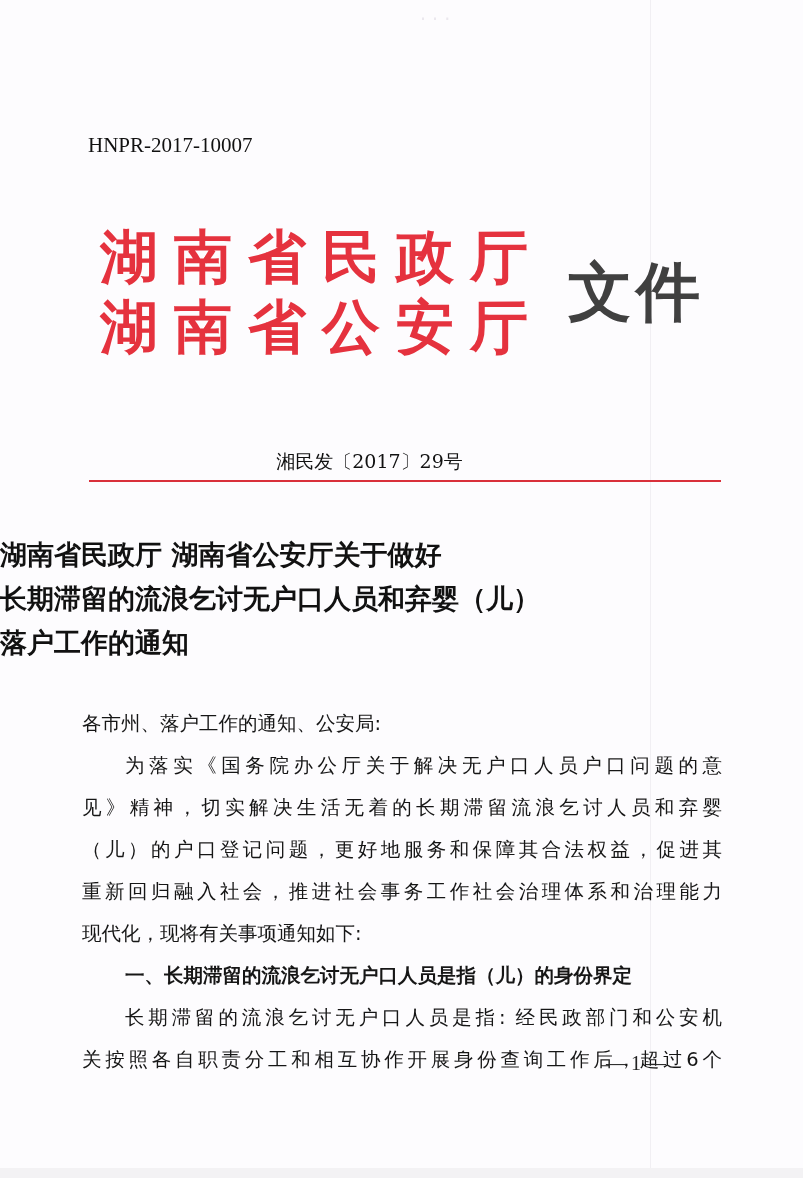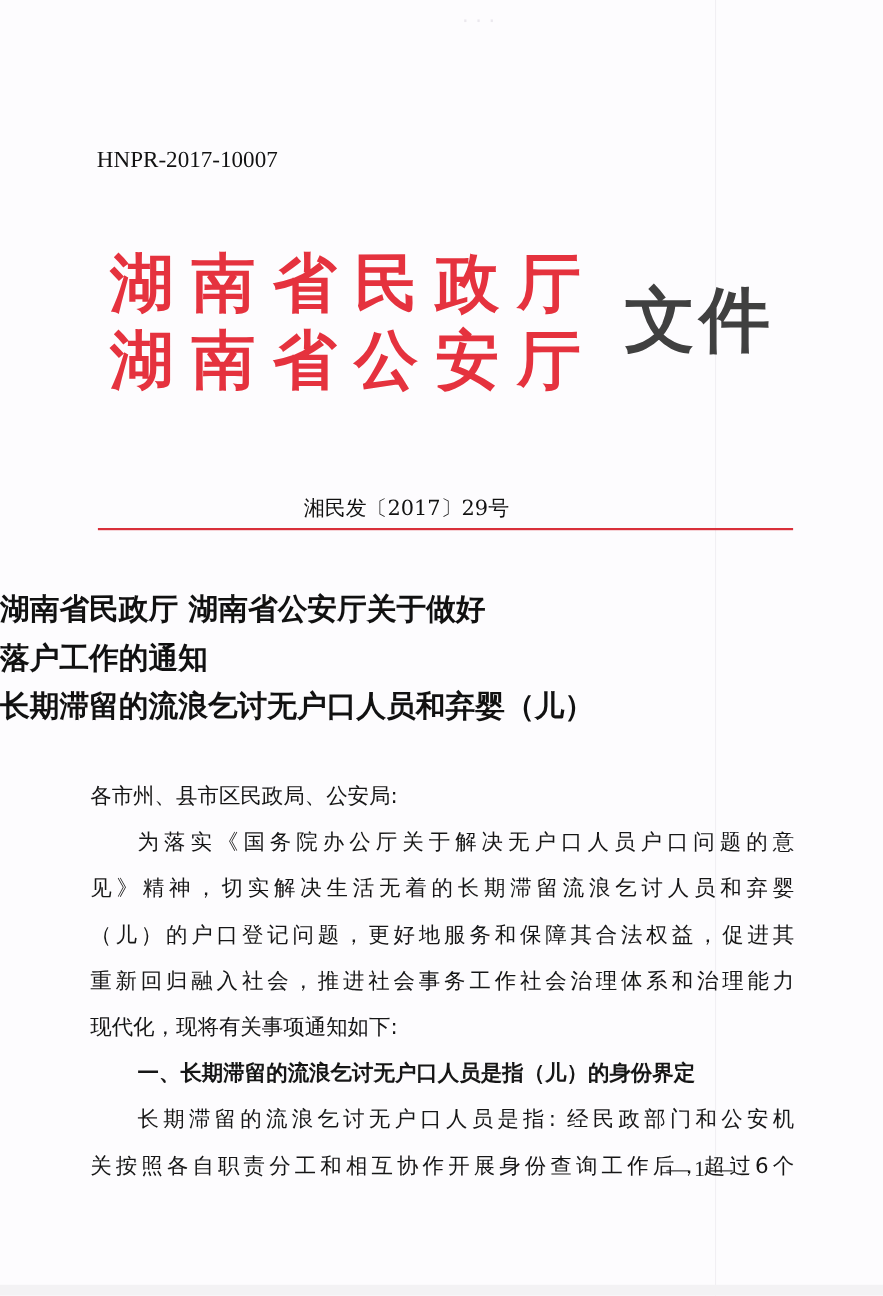--- a/index.html
+++ b/index.html
@@ -69,26 +69,26 @@
     <div class="mast-line l1">湖南省民政厅</div>
     <div class="mast-line l2">湖南省公安厅</div>
     <div class="mast-suffix">文件</div>
   </div>
 
   <div class="issue-no">湘民发〔2017〕29号</div>
   <div class="red-rule"></div>
 
   <div class="title">
     <div>湖南省民政厅 湖南省公安厅关于做好</div>
+    <div>长期滞留的流浪乞讨无户口人员和弃婴（儿）</div>
     <div>落户工作的通知</div>
-    <div>长期滞留的流浪乞讨无户口人员和弃婴（儿）</div>
   </div>
 
   <div class="body">
-    <div class="line">各市州、县市区民政局、公安局:</div>
+    <div class="line">各市州、落户工作的通知、公安局:</div>
     <div class="line indent just">为落实《国务院办公厅关于解决无户口人员户口问题的意</div>
     <div class="line just">见》精神，切实解决生活无着的长期滞留流浪乞讨人员和弃婴</div>
     <div class="line just">（儿）的户口登记问题，更好地服务和保障其合法权益，促进其</div>
     <div class="line just">重新回归融入社会，推进社会事务工作社会治理体系和治理能力</div>
     <div class="line">现代化，现将有关事项通知如下:</div>
     <div class="line indent heading">一、长期滞留的流浪乞讨无户口人员是指（儿）的身份界定</div>
     <div class="line indent just">长期滞留的流浪乞讨无户口人员是指: 经民政部门和公安机</div>
     <div class="line just">关按照各自职责分工和相互协作开展身份查询工作后，超过6个</div>
   </div>
 

